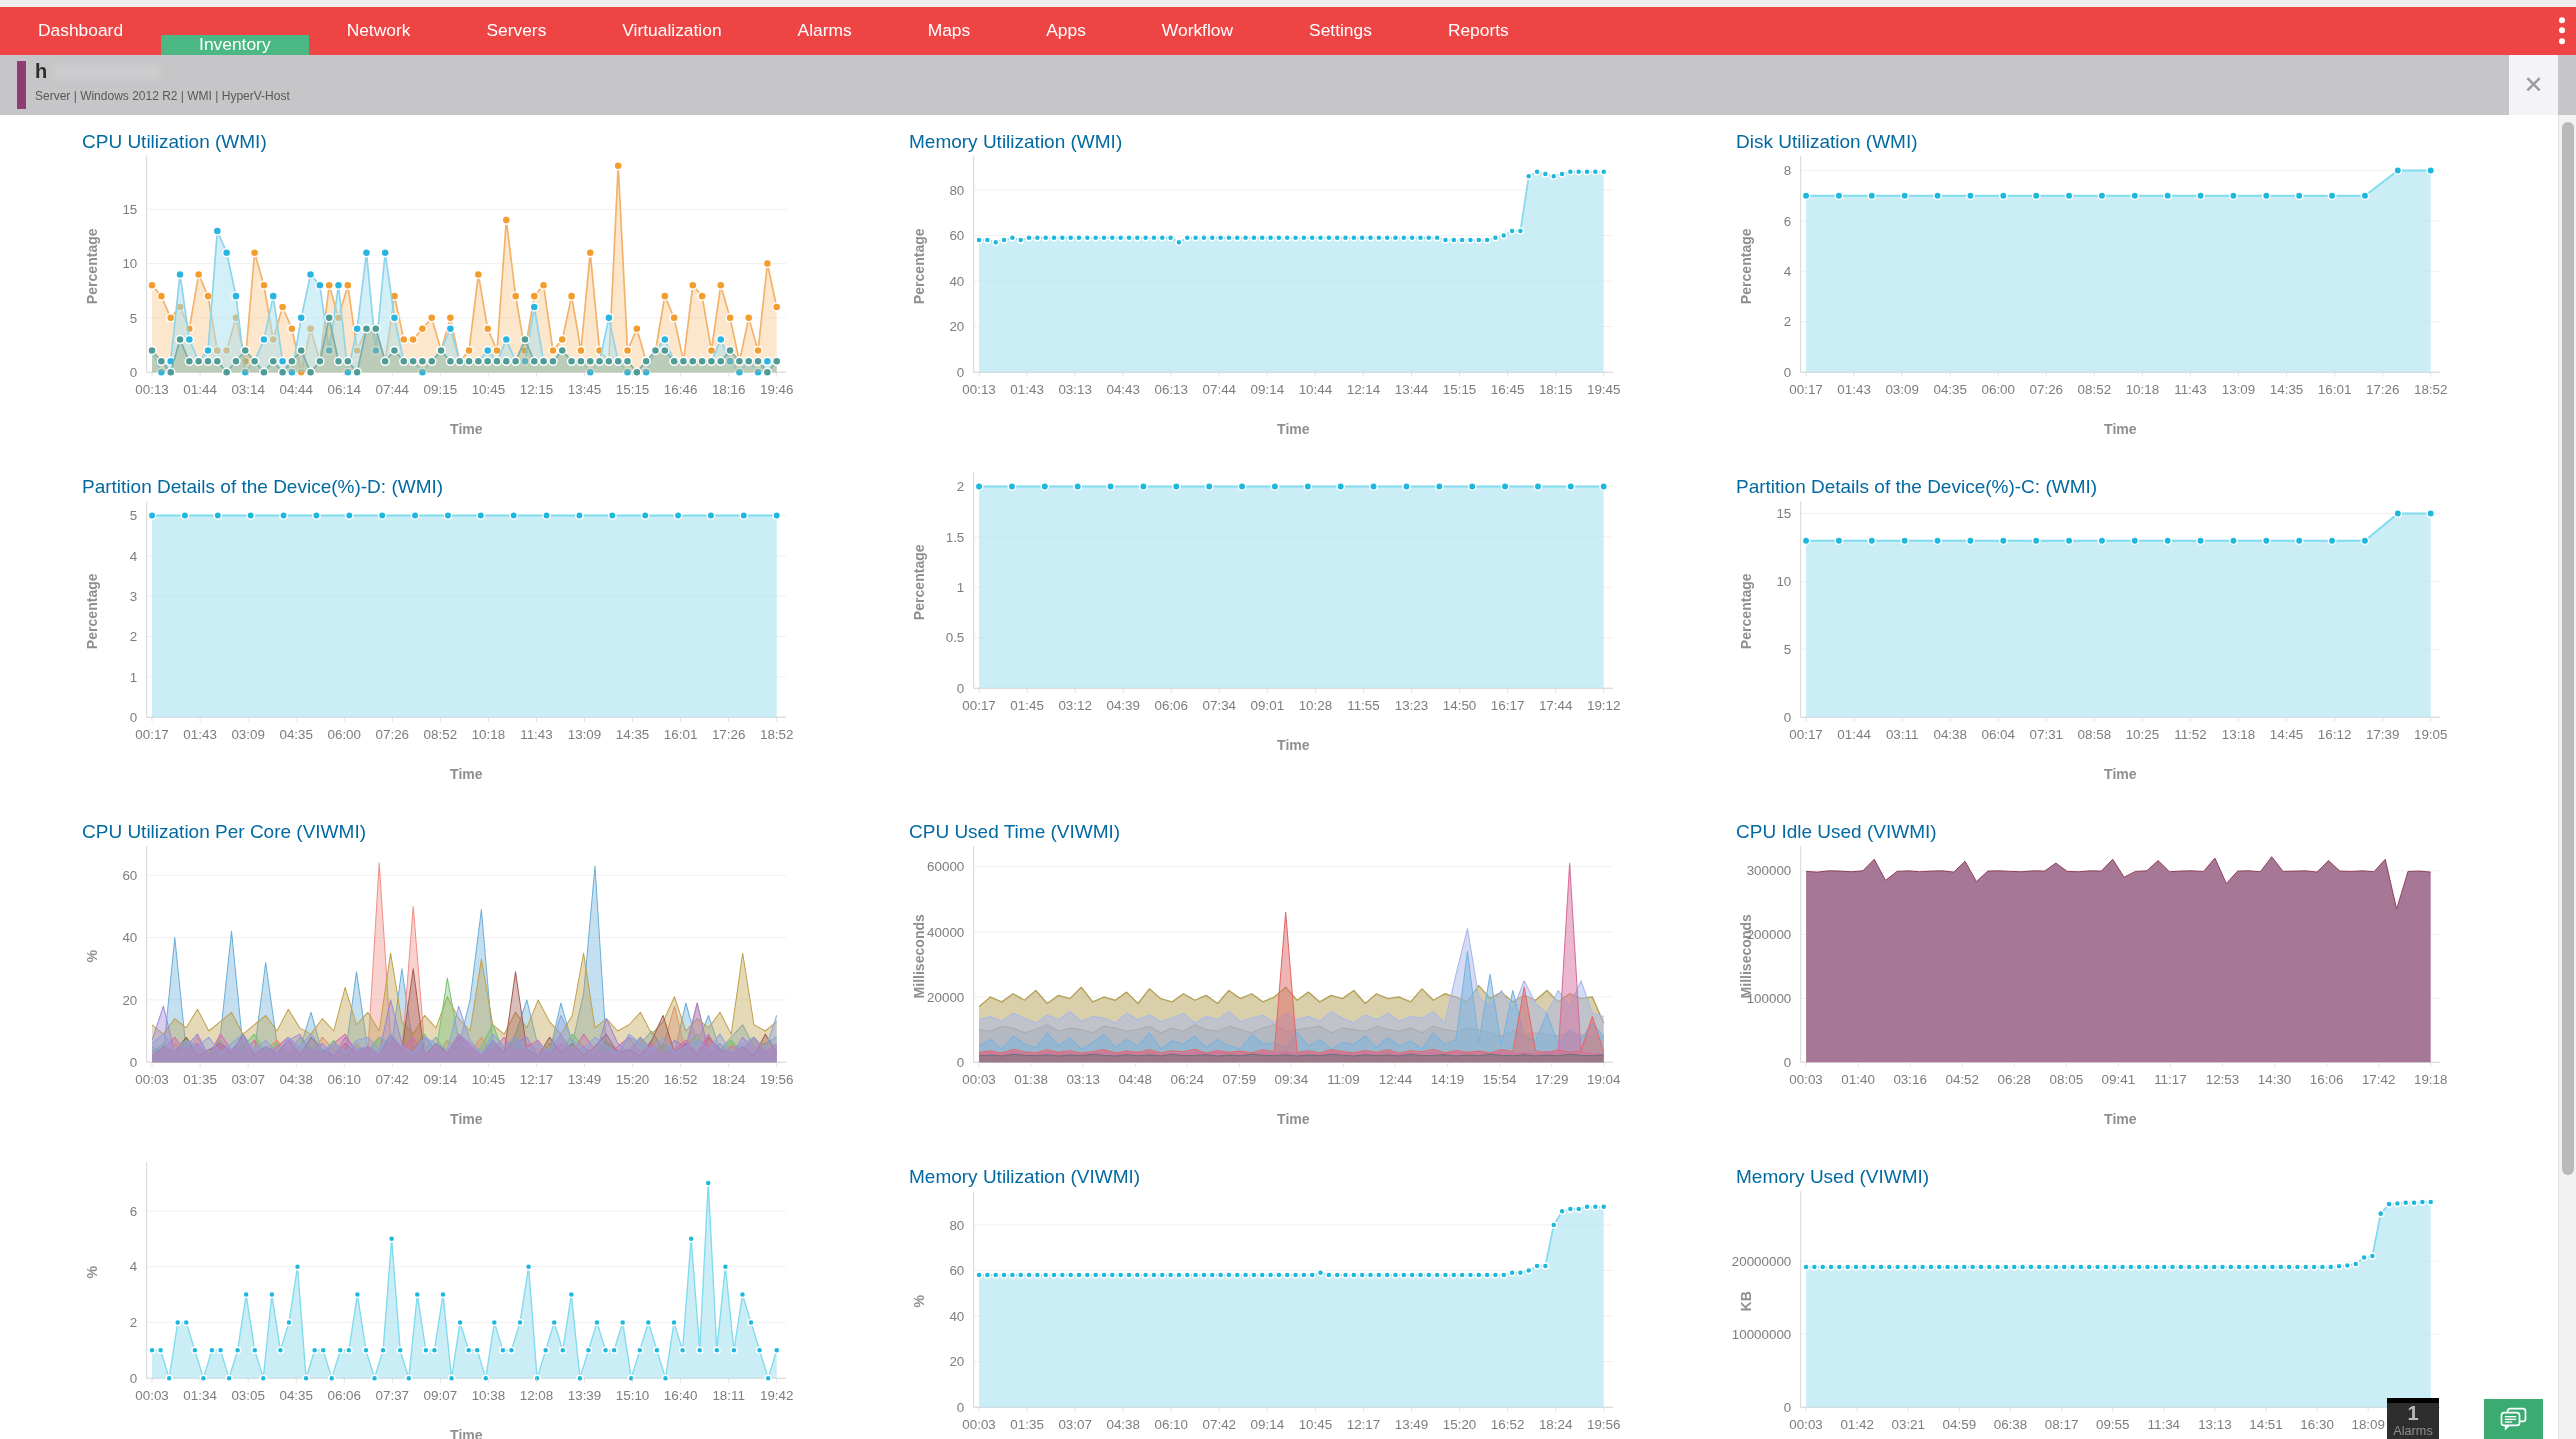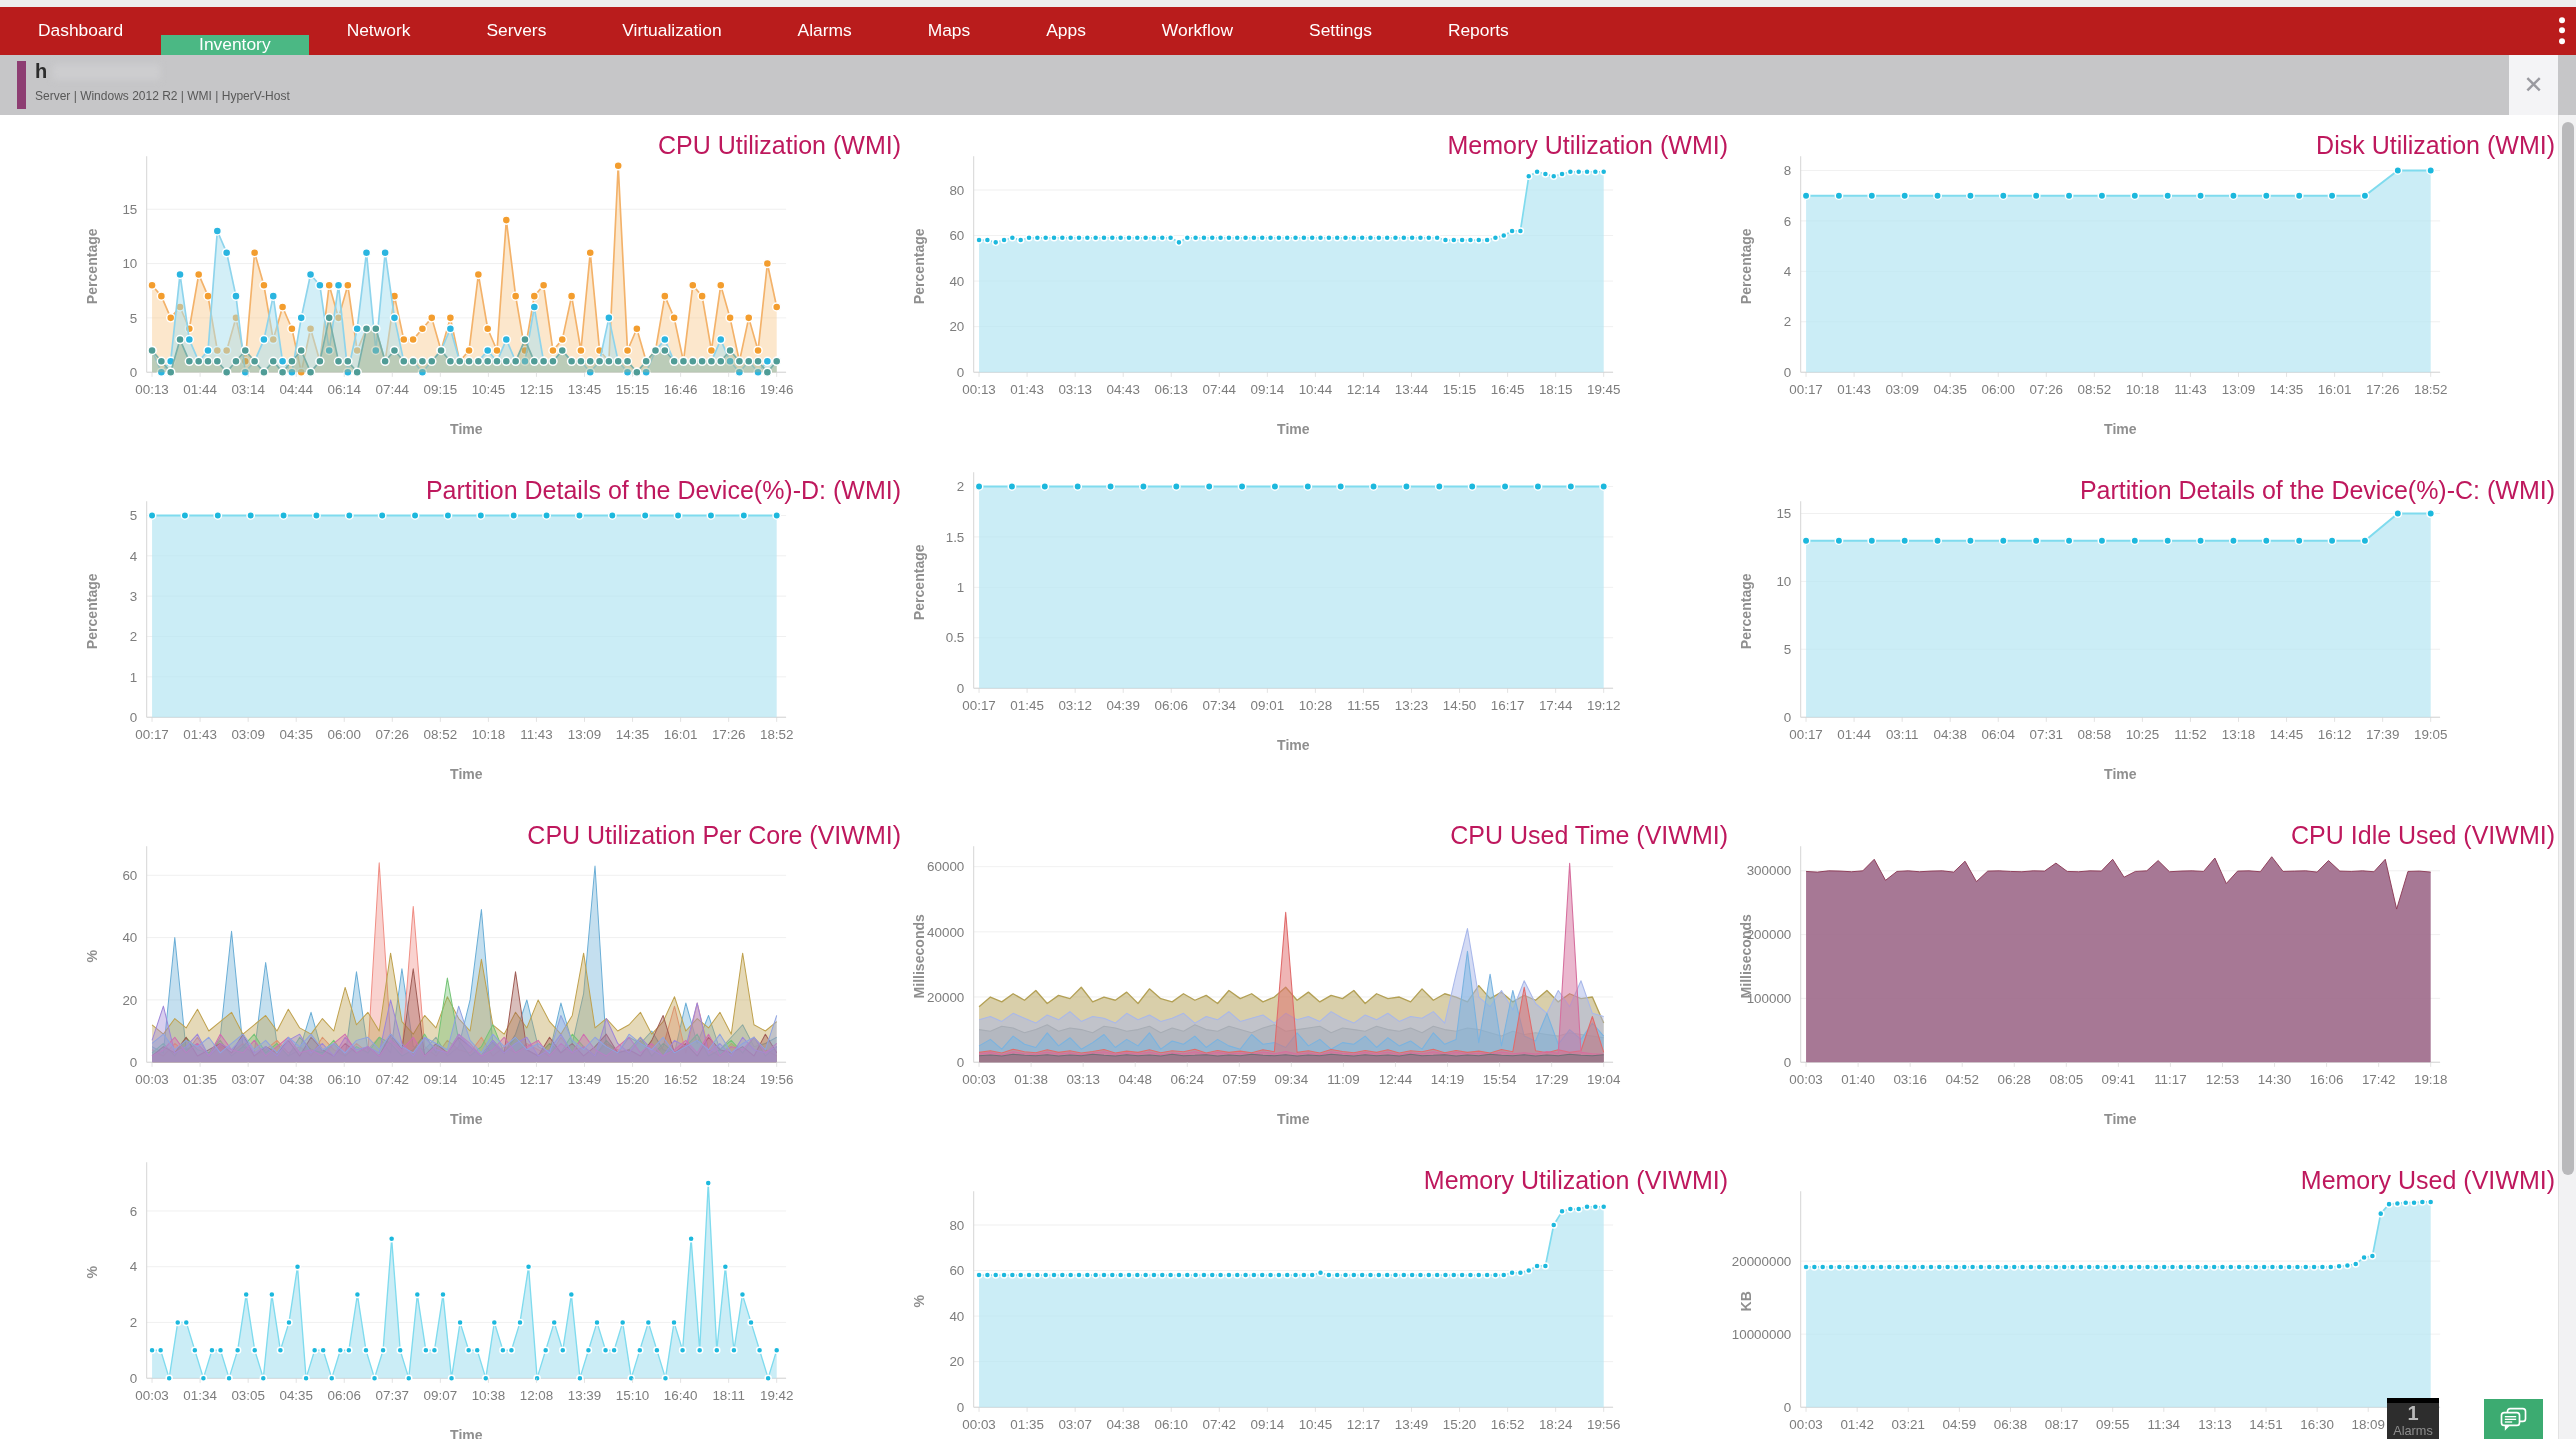--- a/index.html
+++ b/index.html
@@ -1,39 +1,39 @@
 <!DOCTYPE html>
 <html style="font-size:10.7px"><head>
 <meta charset="utf-8">
 <style>
   * { box-sizing: border-box; margin: 0; padding: 0; }
   html,body { width:2576px; height:1440px; overflow:hidden; background:#fff;
     font-family:"Liberation Sans", sans-serif; }
   .topstrip { height:6.7px; background:#ededee; }
-  .nav { height:48px; background:#b91c1c; display:flex; align-items:stretch; position:relative; }
+  .nav { height:48px; background:#ef4444; display:flex; align-items:stretch; position:relative; }
   .nav-item { color:#fff; font-size:17.4px; display:flex; align-items:center;
     padding:0 38px; cursor:pointer; white-space:nowrap; }
   .nav-item.active { background:#4bb884;margin-top:28px; }
   .kebab { position:absolute; right:10.7px; top:50%; transform:translateY(-50%);
     display:flex; flex-direction:column; gap:4.7px; cursor:pointer; }
   .kebab i { width:6px; height:6px; border-radius:50%; background:#fff; display:block; }
   .header { height:60px; background:#c6c6c8; position:relative; }
   .accent { position:absolute; left:17px; top:6px; bottom:6px; width:8.7px; background:#8d3d72; }
   .htext { position:absolute; left:35px; top:5.4px; }
   .title-row { font-size:20px; font-weight:bold; color:#2d2d2d; display:flex; align-items:center; gap:5.4px; }
   .redact { display:inline-block; width:107px; height:16px; background:#cdcdcf;
     border-radius:2.7px; filter:blur(3.4px); }
   .subtitle { font-size:12px; color:#585858; margin-top:6px; }
   .close-box { position:absolute; right:18px; top:0; width:49px; height:60px; background:#f4f4f6;
     display:flex; align-items:center; justify-content:center; font-size:24px; color:#9a9aa0; cursor:pointer; }
   .charts { position:absolute; top:115px; left:0; width:2558px; bottom:0; background:#fff;
     padding:6.7px 0 0 74px; display:grid; grid-template-columns:repeat(3,827px);
     grid-auto-rows:345px; }
   .chart { position:relative; }
-  .chart-title { font-size:25px; color:#be185d; padding:9.4px 0 0 8px; height:29.5px; white-space:nowrap;text-align:right; }
+  .chart-title { font-size:19px; color:#0369a1; padding:9.4px 0 0 8px; height:29.5px; white-space:nowrap; }
   .chart-svg { width:827px; height:315px; }
   .scrollbar { position:absolute; right:0; top:115px; bottom:0; width:18px;
     background:#f2f2f3; border-left:0.7px solid #e2e2e2; }
   .thumb { position:absolute; left:3.4px; width:11.4px; top:6.7px; height:1053px;
     background:#b9b9bb; border-radius:6px; }
   .alarms-badge { position:absolute; left:2387px; top:1398px; width:52px; height:42px;
     background:#2d2d2d; border-top:5.4px solid #000; text-align:center; cursor:pointer; }
   .alarm-count { font-size:20px; font-weight:bold; line-height:21.5px; color:#b9b9b9; }
   .alarm-label { font-size:12.7px; color:#8d8d8d; line-height:13.4px; }
   .chat-button { position:absolute; left:2484px; top:1399px; width:59px; height:41px;

